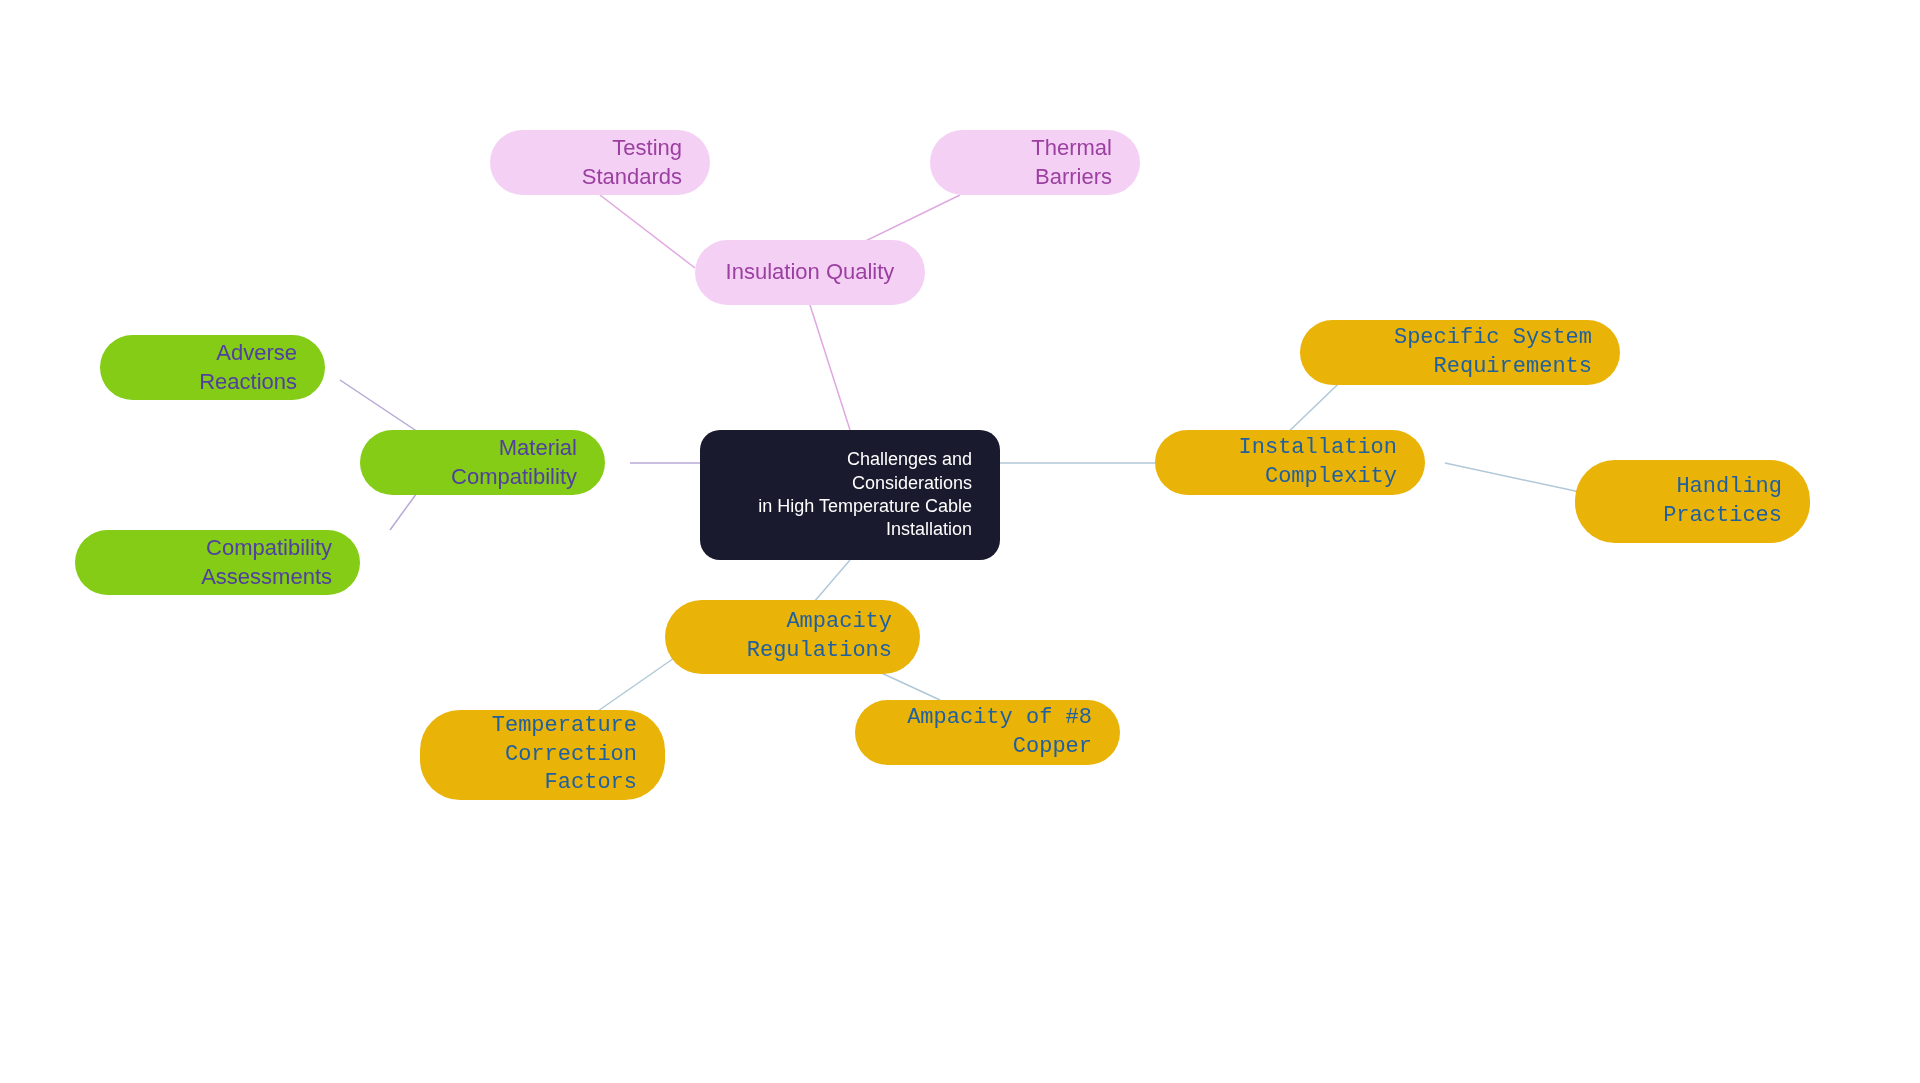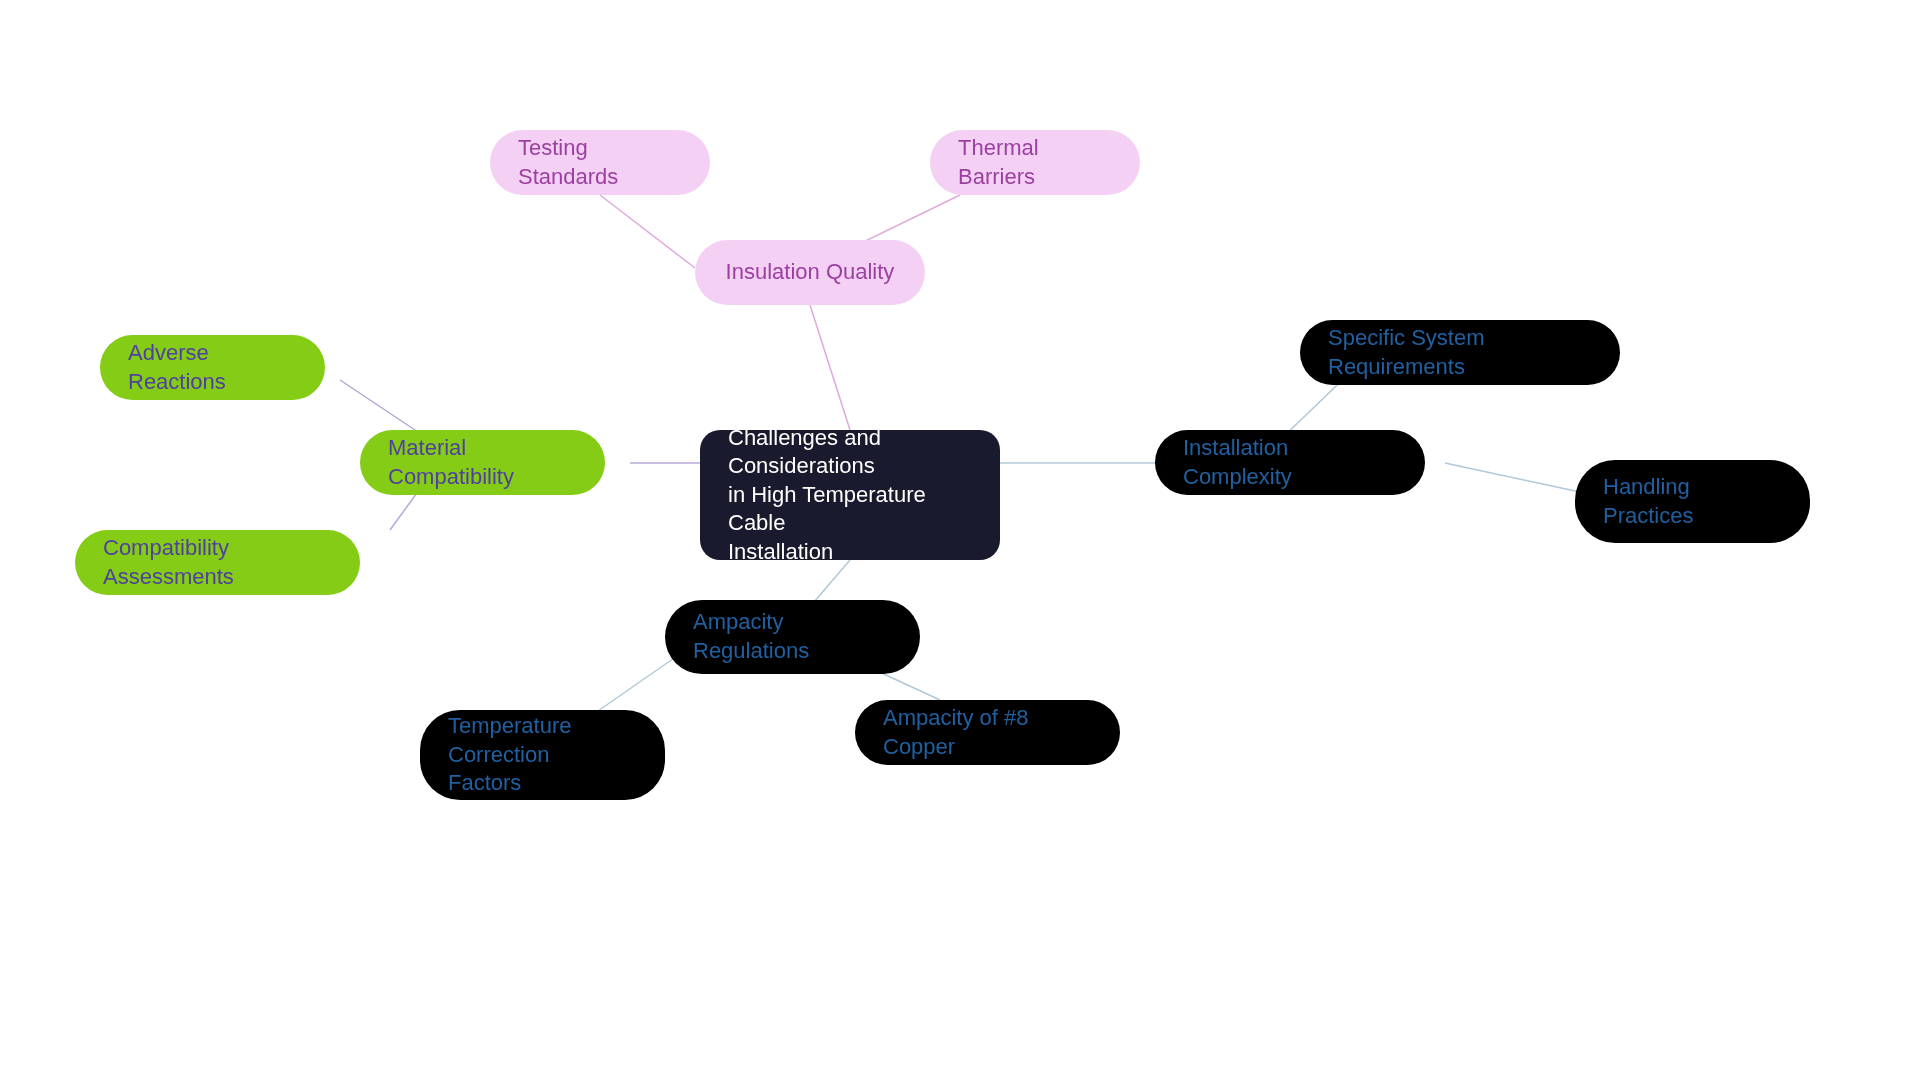--- a/index.html
+++ b/index.html
@@ -9,50 +9,51 @@
       background: #ffffff;
       font-family: 'Segoe UI', Arial, sans-serif;
       overflow: hidden;
       position: relative;
     }
     .node {
       position: absolute;
       display: flex;
       align-items: center;
       justify-content: center;
-      text-align: left;
+      text-align: right;
       border-radius: 40px;
       font-size: 22px;
       line-height: 1.3;
       padding: 16px 28px;
       cursor: pointer;
     }
     .node-center {
       background: #1a1a2e;
       color: #ffffff;
-      font-size: 22px;
+      font-size: 18px;
       font-weight: 500;
       border-radius: 20px;
       width: 300px;
       height: 130px;
     }
     .node-pink {
       background: #f5d0f5;
       color: #9b3fa0;
       border: none;
     }
     .node-purple {
       background: #84cc16;
       color: #5040a0;
       border: none;
     }
     .node-blue {
-      background: #000000;
+      background: #eab308;
       color: #2060a0;
       border: none;
+      font-family: Liberation Mono, monospace;
     }
     svg#lines {
       position: absolute;
       top: 0; left: 0;
       width: 1920px;
       height: 1083px;
       pointer-events: none;
     }
     line {
       stroke: #b0c8d8;

